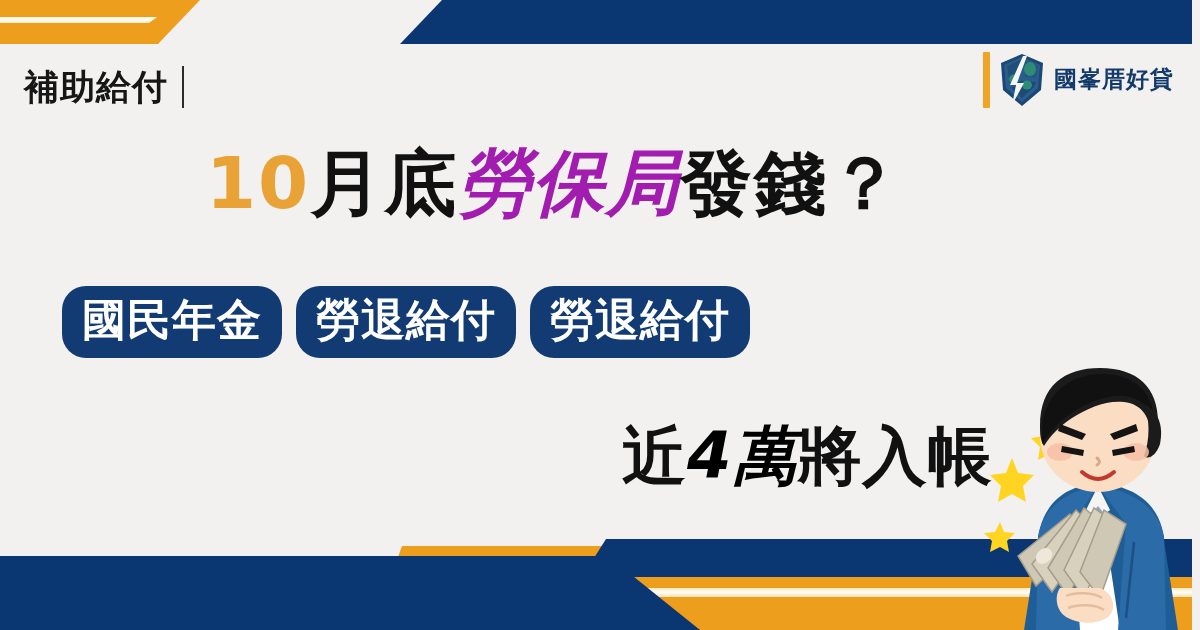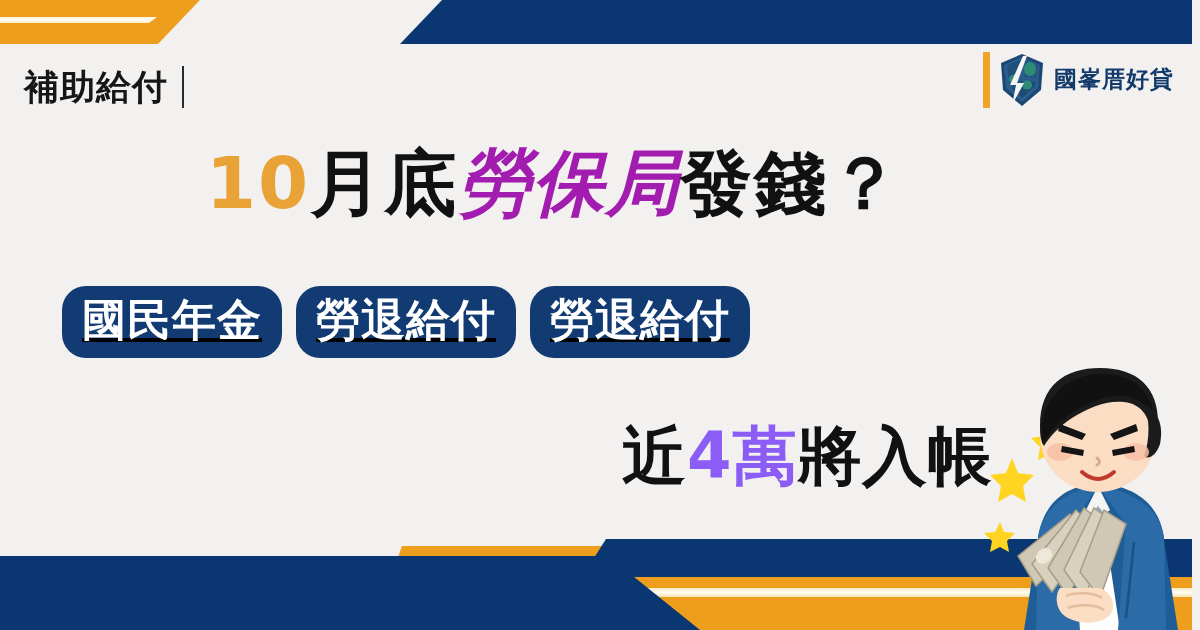--- a/index.html
+++ b/index.html
@@ -95,37 +95,37 @@
     font-size:72px; font-weight:bold; line-height:1;
     letter-spacing:2px; white-space:nowrap;
     color:#111;
   }
   .headline .num { color:#E9A235; font-family:"DejaVu Sans","Liberation Sans",sans-serif; }
   .headline .navy { color:#a21caf;font-style:italic; }
 
   
   .pills {
     position:absolute; left:62px; top:286px;
-    display:flex; gap:14px;text-decoration:underline;
+    display:flex; gap:14px;
   }
   .pill {
     background:#113B72; color:#FFFFFF;
     border-radius:24px;
     padding:12px 20px 16px 20px;
     font-size:44px; font-weight:bold; line-height:1;
     letter-spacing:1px; white-space:nowrap;
   }
 
   
   .subline {
     position:absolute; left:622px; top:424px;
     font-size:64px; font-weight:bold; line-height:1;
     letter-spacing:1px; white-space:nowrap; color:#111;
   }
-  .subline .orange { color:#8b5cf6; }
+  .subline .orange { color:#000000;font-style:italic; }
 
   
   .character { right:0; bottom:0; width:190px; height:270px; }
   .stars { right:100px; bottom:72px; width:120px; height:140px; }
 </style>
 </head>
 <body>
 
 <div id="stage">
 

